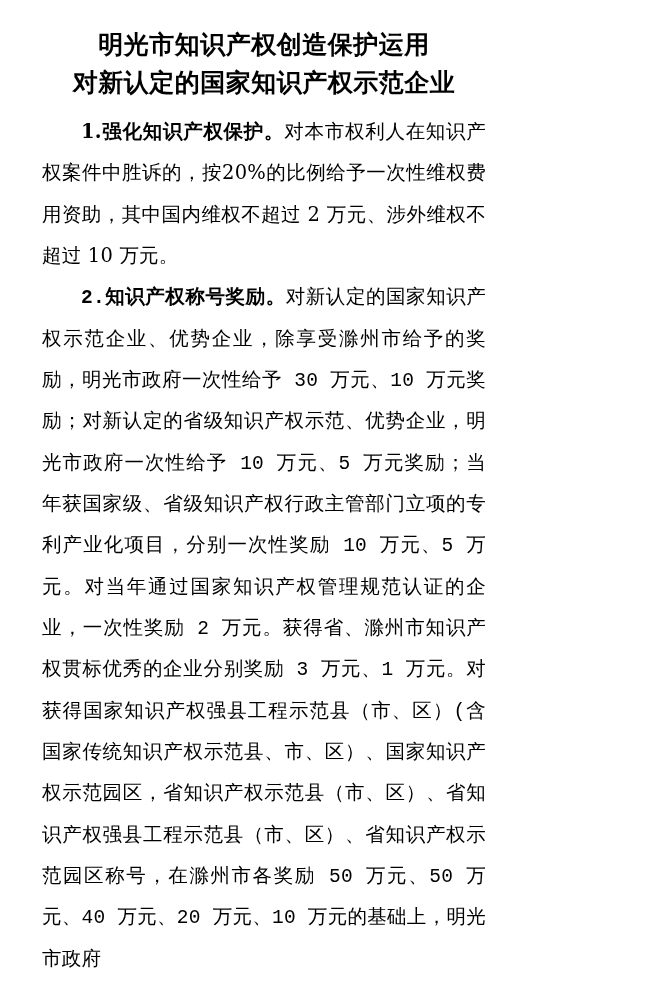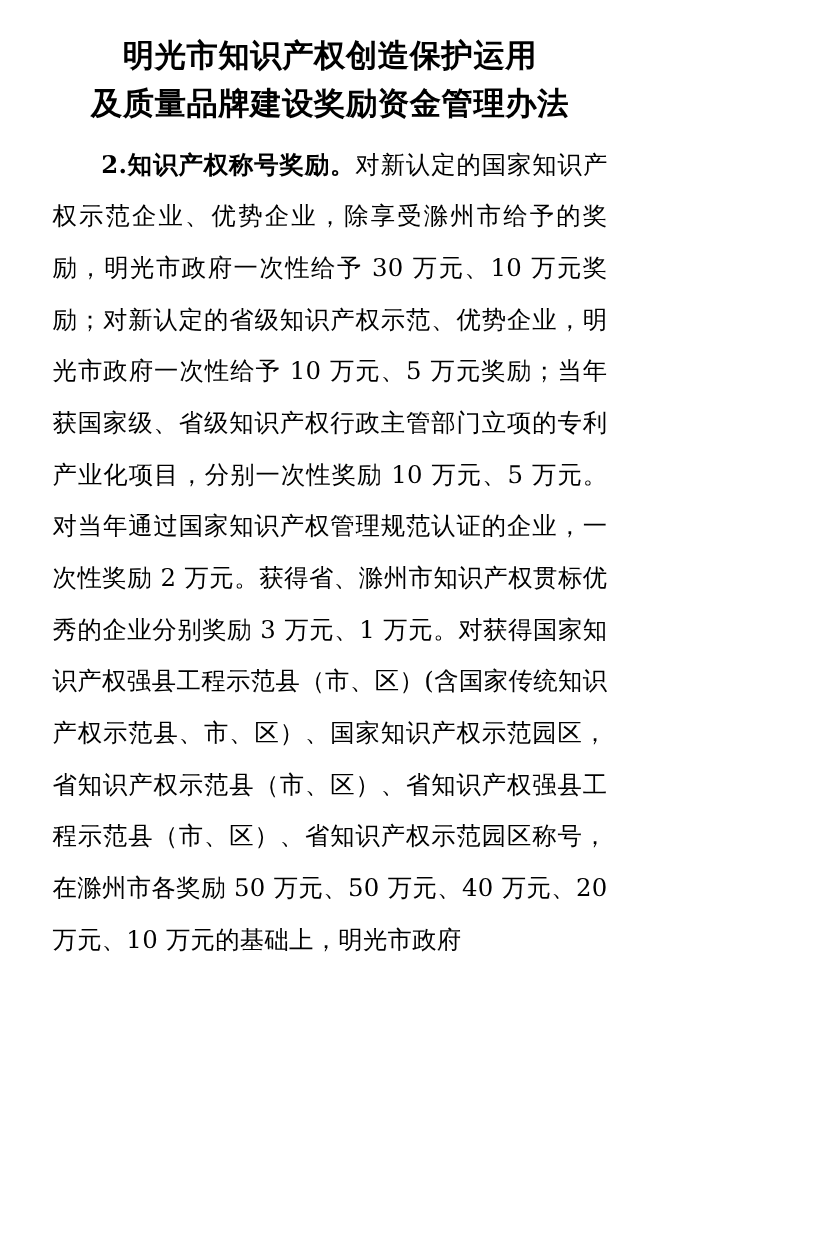--- a/index.html
+++ b/index.html
@@ -51,19 +51,20 @@
     font-weight: bold;
   }
 </style>
 </head>
 <body>
 
 <div class="page">
 
   <h1 class="doc-title">
     <span class="title-line">明光市知识产权创造保护运用</span>
-    <span class="title-line">及质量品牌建设奖励资金管理办法</span>
+    <span class="title-line">对新认定的国家知识产权示范企业</span>
   </h1>
 
+  <p class="para"><span class="lead">1.强化知识产权保护。</span><span>对本市权利人在知识产权案件中胜诉的，按20%的比例给予一次性维权费用资助，其中国内维权不超过 2 万元、涉外维权不超过 10 万元。</span></p>
 
   <p class="para"><span class="lead">2.知识产权称号奖励。</span><span>对新认定的国家知识产权示范企业、优势企业，除享受滁州市给予的奖励，明光市政府一次性给予 30 万元、10 万元奖励；对新认定的省级知识产权示范、优势企业，明光市政府一次性给予 10 万元、5 万元奖励；当年获国家级、省级知识产权行政主管部门立项的专利产业化项目，分别一次性奖励 10 万元、5 万元。对当年通过国家知识产权管理规范认证的企业，一次性奖励 2 万元。获得省、滁州市知识产权贯标优秀的企业分别奖励 3 万元、1 万元。对获得国家知识产权强县工程示范县（市、区）(含国家传统知识产权示范县、市、区）、国家知识产权示范园区，省知识产权示范县（市、区）、省知识产权强县工程示范县（市、区）、省知识产权示范园区称号，在滁州市各奖励 50 万元、50 万元、40 万元、20 万元、10 万元的基础上，明光市政府</span></p>
 
 </div>
 
 </body></html>

